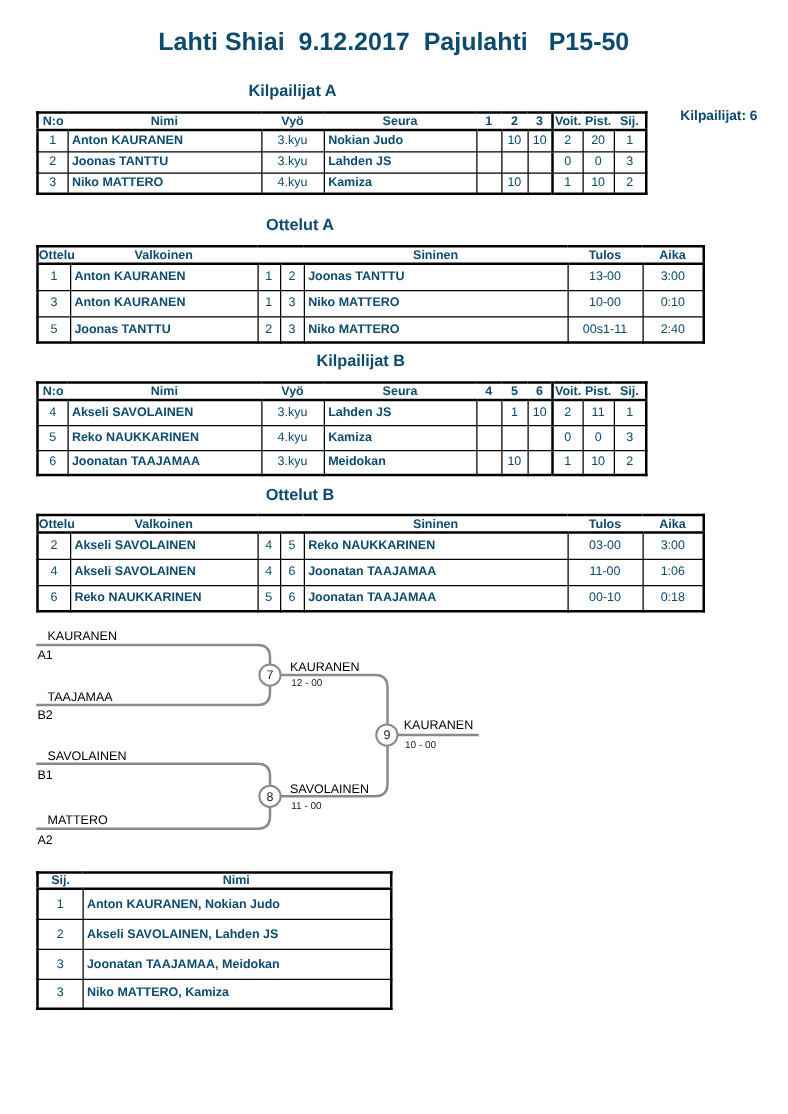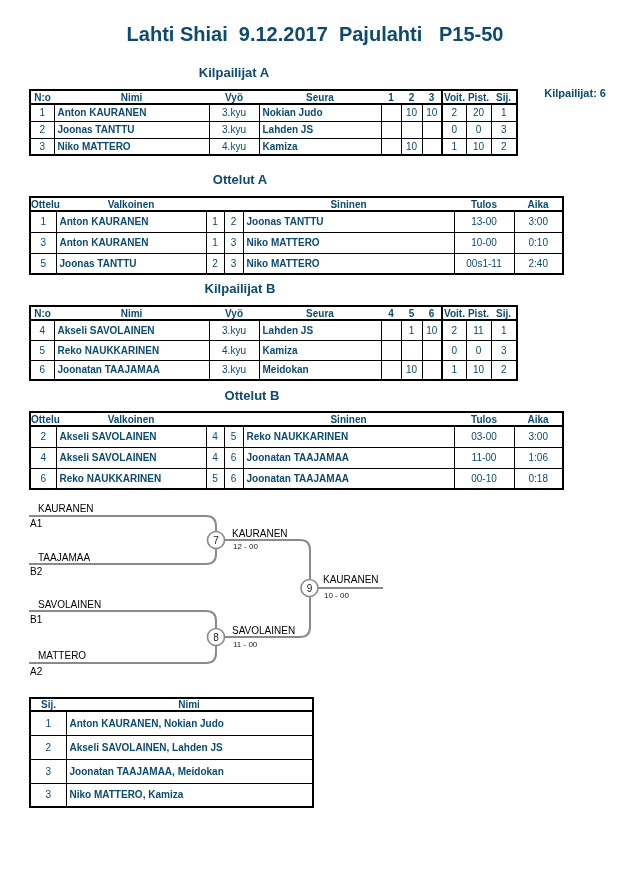--- a/index.html
+++ b/index.html
@@ -9,22 +9,22 @@
     font-family:"Liberation Sans", sans-serif; color:#0c4a6e; overflow:hidden;
   }
   .title {
     position:absolute; top:23px; left:0; width:630px; text-align:center;
     font-size:20px; font-weight:bold; white-space:pre;
   }
   .count { position:absolute; top:51px; right:24px; font-size:11px; font-weight:bold;margin-top:36px; }
   .h2 { position:absolute; font-size:13px; font-weight:bold; text-align:center; white-space:nowrap; width:200px; }
   .h-pa { top:65px;  left:134px; }
   .h-ma { top:172px; left:140px; }
-  .h-pb { top:281px; left:140px; }
-  .h-mb { top:388px; left:152px; }
+  .h-pb { top:281px; left:124px;text-align:right; }
+  .h-mb { top:388px; left:140px; }
   .h-re { top:676px; left:70px;  }
 
   table.tbl {
     position:absolute; border-collapse:collapse; table-layout:fixed;
     border:2px solid #000; font-size:10px; background:#fff;
   }
   .tbl td { border:1px solid #000; overflow:hidden; white-space:nowrap; padding:0 3px; vertical-align:middle; }
   .tbl thead td {
     border:none; border-bottom:2px solid #000; font-weight:bold;
     text-align:center; overflow:visible; padding:0;

